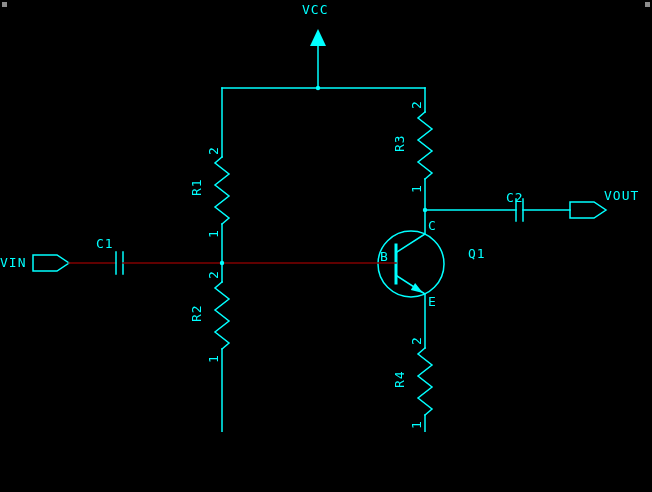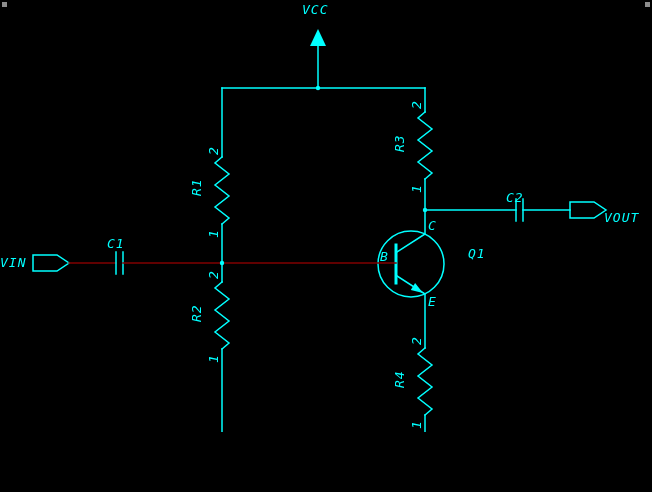--- a/index.html
+++ b/index.html
@@ -13,21 +13,20 @@
     padding: 0;
     background: var(--background);
   }
   #canvas {
     position: relative;
     width: 652px;
     height: 432px;
     background: var(--background);
     overflow: hidden;
     font-family: "DejaVu Sans Mono", monospace;
-    font-style: italic;
   }
   #schematic-svg {
     position: absolute;
     left: 0;
     top: 0;
   }
   .w {
     stroke: var(--wire);
     stroke-width: 1.5;
     fill: none;
@@ -138,39 +137,39 @@
     </g>
 
     <circle class="fc" cx="318" cy="88" r="2.2"></circle>
     <circle class="fc" cx="222" cy="263" r="2.2"></circle>
     <circle class="fc" cx="425" cy="210" r="2.2"></circle>
     <circle class="fc" cx="318" cy="440" r="2.2"></circle>
   </svg>
 
   <span class="lbl" style="left:302px;top:3px">VCC</span>
   <span class="lbl" style="left:0;top:256px">VIN</span>
-  <span class="lbl" style="left:604px;top:211px">VOUT</span>
+  <span class="lbl" style="left:604px;top:189px">VOUT</span>
 
   <span class="lbl rot" style="left:190px;top:196px">R1</span>
   <span class="lbl rot" style="left:207px;top:155px">2</span>
   <span class="lbl rot" style="left:207px;top:238px">1</span>
 
   <span class="lbl rot" style="left:190px;top:322px">R2</span>
   <span class="lbl rot" style="left:207px;top:279px">2</span>
   <span class="lbl rot" style="left:207px;top:363px">1</span>
 
   <span class="lbl rot" style="left:393px;top:152px">R3</span>
   <span class="lbl rot" style="left:410px;top:109px">2</span>
   <span class="lbl rot" style="left:410px;top:193px">1</span>
 
   <span class="lbl rot" style="left:393px;top:388px">R4</span>
   <span class="lbl rot" style="left:410px;top:345px">2</span>
   <span class="lbl rot" style="left:410px;top:429px">1</span>
 
-  <span class="lbl" style="left:107px;top:237px">C1</span>
+  <span class="lbl" style="left:96px;top:237px">C1</span>
   <span class="lbl" style="left:506px;top:191px">C2</span>
   <span class="lbl" style="left:468px;top:247px">Q1</span>
 
   <span class="lbl" style="left:380px;top:250px">B</span>
   <span class="lbl" style="left:428px;top:219px">C</span>
   <span class="lbl" style="left:428px;top:295px">E</span>
 
 </div>
 
 </body></html>

